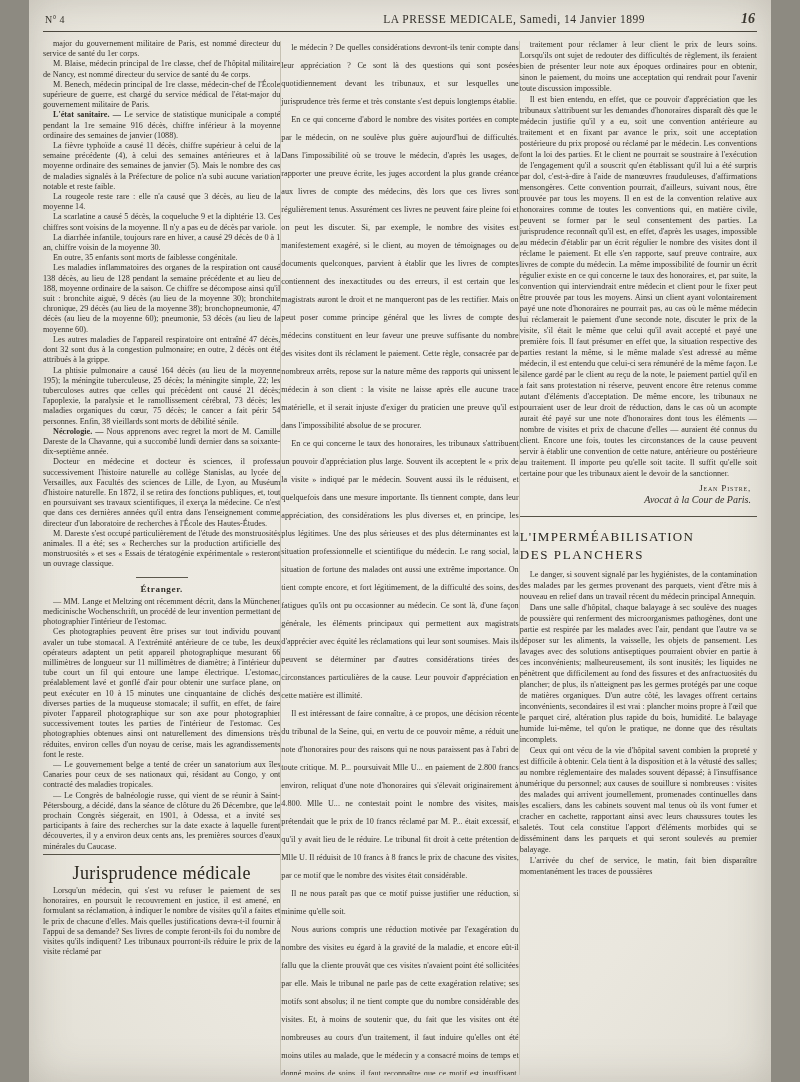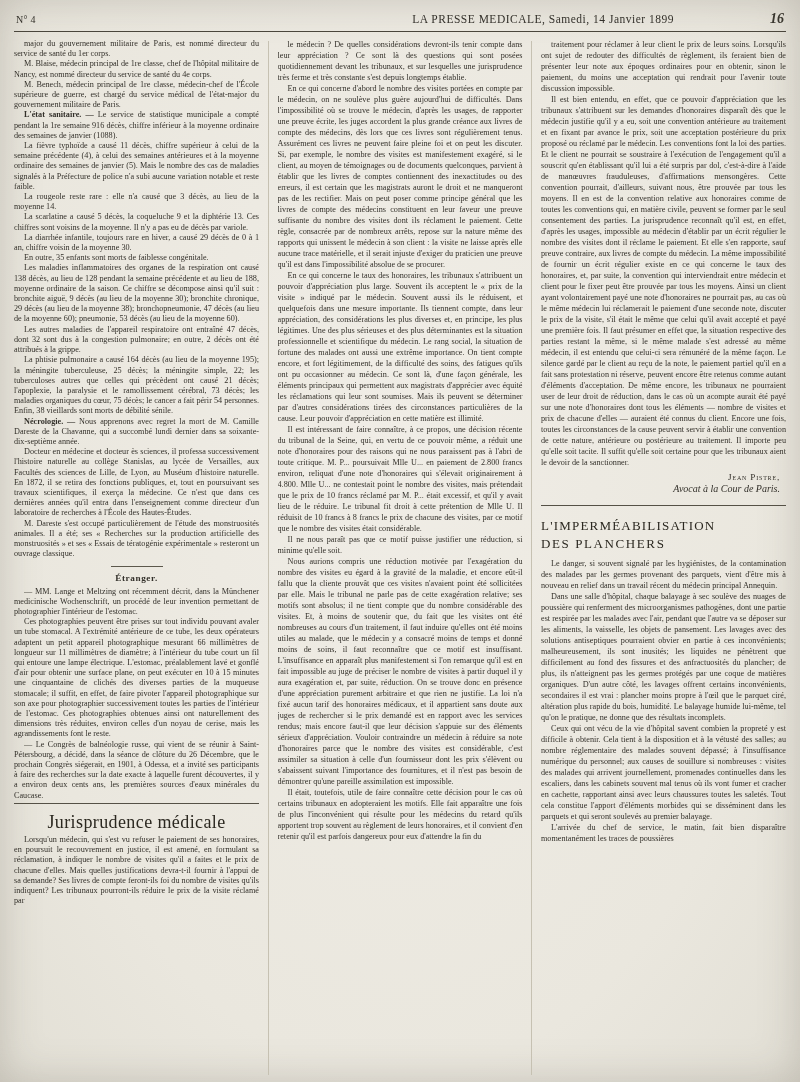--- a/index.html
+++ b/index.html
@@ -1,37 +1,37 @@
 <!DOCTYPE html>
 <html lang="fr"><head>
 <meta charset="utf-8">
 <style>
   * { box-sizing: border-box; }
   html, body { margin: 0; padding: 0; }
   body { background: #8d8a81; }
   .page {
     position: relative;
-    width: 800px; height: 1082px;
+    width: 742px; height: 1082px;
     margin: 0 auto;
     background: #edeae2;
     background-image: radial-gradient(ellipse at 50% 40%, #f0ede6 0%, #eae7de 70%, #e2dfd5 100%);
     color: #33302a;
     overflow: hidden;
     font-family: "Liberation Serif", "DejaVu Serif", serif;
     box-shadow: inset 0 0 40px rgba(90,85,70,0.25);
   }
   .masthead { display: flex; align-items: baseline; padding: 11px 16px 2px; }
   .issue  { width: 110px; font-size: 10px; letter-spacing: 0.3px; }
   .mtitle { flex: 1; text-align: right; font-size: 11.5px; letter-spacing: 0.5px; }
   .pageno { width: 110px; text-align: right; font-size: 14px; font-weight: bold; font-style: italic; color: #3a372f; }
   .head-rule { border-top: 1px solid #4a463c; margin: 2px 14px 0; }
   .cols { display: flex; justify-content: space-between; padding: 7px 14px 0; height: 1043px; }
   .col { width: 245px; text-align: justify; font-size: 8.2px; overflow: hidden; }
   .col-1 { line-height: 10.2px; }
-  .col-2 { line-height: 11px; }
+  .col-2 { line-height: 18px; }
   .col-3 { line-height: 11px; }
   .colrule { width: 1px; background: #c6c1b2; margin-top: 2px; }
   .para { margin: 0; text-indent: 10px; hyphens: auto; overflow-wrap: break-word; }
   .lead { font-weight: bold; }
   .subrule { width: 52px; border-top: 1px solid #5c584c; margin: 7px auto 4px; }
   .subhead { margin: 6px 0 3px; text-align: center; font-size: 9.2px; font-weight: bold; letter-spacing: 0.6px; }
   .article-title {
     margin: 2px 0 8px; padding-top: 13px;
     border-top: 1px solid #555146;
     text-align: center; font-size: 18px; font-weight: normal; letter-spacing: 0.4px; color: #2b2820;
@@ -67,20 +67,21 @@
         <p class="para">Les maladies inflammatoires des organes de la respiration ont causé 138 décès, au lieu de 128 pendant la semaine précédente et au lieu de 188, moyenne ordinaire de la saison. Ce chiffre se décompose ainsi qu'il suit : bronchite aiguë, 9 décès (au lieu de la moyenne 30); bronchite chronique, 29 décès (au lieu de la moyenne 38); bronchopneumonie, 47 décès (au lieu de la moyenne 60); pneumonie, 53 décès (au lieu de la moyenne 60).</p>
         <p class="para">Les autres maladies de l'appareil respiratoire ont entraîné 47 décès, dont 32 sont dus à la congestion pulmonaire; en outre, 2 décès ont été attribués à la grippe.</p>
         <p class="para">La phtisie pulmonaire a causé 164 décès (au lieu de la moyenne 195); la méningite tuberculeuse, 25 décès; la méningite simple, 22; les tuberculoses autres que celles qui précèdent ont causé 21 décès; l'apoplexie, la paralysie et le ramollissement cérébral, 73 décès; les maladies organiques du cœur, 75 décès; le cancer a fait périr 54 personnes. Enfin, 38 vieillards sont morts de débilité sénile.</p>
         <p class="para"><strong class="lead">Nécrologie. — </strong>Nous apprenons avec regret la mort de M. Camille Dareste de la Chavanne, qui a succombé lundi dernier dans sa soixante-dix-septième année.</p>
         <p class="para">Docteur en médecine et docteur ès sciences, il professa successivement l'histoire naturelle au collège Stanislas, au lycée de Versailles, aux Facultés des sciences de Lille, de Lyon, au Muséum d'histoire naturelle. En 1872, il se retira des fonctions publiques, et, tout en poursuivant ses travaux scientifiques, il exerça la médecine. Ce n'est que dans ces dernières années qu'il entra dans l'enseignement comme directeur d'un laboratoire de recherches à l'École des Hautes-Études.</p>
         <p class="para">M. Dareste s'est occupé particulièrement de l'étude des monstruosités animales. Il a été; ses « Recherches sur la production artificielle des monstruosités » et ses « Essais de tératogénie expérimentale » resteront un ouvrage classique.</p>
         <div class="subrule"></div>
         <h3 class="subhead">Étranger.</h3>
         <p class="para">— MM. Lange et Meltzing ont récemment décrit, dans la Münchener medicinische Wochenschrift, un procédé de leur invention permettant de photographier l'intérieur de l'estomac.</p>
         <p class="para">Ces photographies peuvent être prises sur tout individu pouvant avaler un tube stomacal. A l'extrémité antérieure de ce tube, les deux opérateurs adaptent un petit appareil photographique mesurant 66 millimètres de longueur sur 11 millimètres de diamètre; à l'intérieur du tube court un fil qui entoure une lampe électrique. L'estomac, préalablement lavé et gonflé d'air pour obtenir une surface plane, on peut exécuter en 10 à 15 minutes une cinquantaine de clichés des diverses parties de la muqueuse stomacale; il suffit, en effet, de faire pivoter l'appareil photographique sur son axe pour photographier successivement toutes les parties de l'intérieur de l'estomac. Ces photographies obtenues ainsi ont naturellement des dimensions très réduites, environ celles d'un noyau de cerise, mais les agrandissements font le reste.</p>
+        <p class="para">— Le gouvernement belge a tenté de créer un sanatorium aux îles Canaries pour ceux de ses nationaux qui, résidant au Congo, y ont contracté des maladies tropicales.</p>
         <p class="para">— Le Congrès de balnéologie russe, qui vient de se réunir à Saint-Pétersbourg, a décidé, dans la séance de clôture du 26 Décembre, que le prochain Congrès siégerait, en 1901, à Odessa, et a invité ses participants à faire des recherches sur la date exacte à laquelle furent découvertes, il y a environ deux cents ans, les premières sources d'eaux minérales du Caucase.</p>
         <h2 class="article-title">Jurisprudence médicale</h2>
         <p class="para">Lorsqu'un médecin, qui s'est vu refuser le paiement de ses honoraires, en poursuit le recouvrement en justice, il est amené, en formulant sa réclamation, à indiquer le nombre de visites qu'il a faites et le prix de chacune d'elles. Mais quelles justifications devra-t-il fournir à l'appui de sa demande? Ses livres de compte feront-ils foi du nombre de visites qu'ils indiquent? Les tribunaux pourront-ils réduire le prix de la visite réclamé par</p>
       </section>
     <div class="colrule"></div>
     <section class="col col-2">
         <p class="para">le médecin ? De quelles considérations devront-ils tenir compte dans leur appréciation ? Ce sont là des questions qui sont posées quotidiennement devant les tribunaux, et sur lesquelles une jurisprudence très ferme et très constante s'est depuis longtemps établie.</p>
         <p class="para">En ce qui concerne d'abord le nombre des visites portées en compte par le médecin, on ne soulève plus guère aujourd'hui de difficultés. Dans l'impossibilité où se trouve le médecin, d'après les usages, de rapporter une preuve écrite, les juges accordent la plus grande créance aux livres de compte des médecins, dès lors que ces livres sont régulièrement tenus. Assurément ces livres ne peuvent faire pleine foi et on peut les discuter. Si, par exemple, le nombre des visites est manifestement exagéré, si le client, au moyen de témoignages ou de documents quelconques, parvient à établir que les livres de comptes contiennent des inexactitudes ou des erreurs, il est certain que les magistrats auront le droit et ne manqueront pas de les rectifier. Mais on peut poser comme principe général que les livres de compte des médecins constituent en leur faveur une preuve suffisante du nombre des visites dont ils réclament le paiement. Cette règle, consacrée par de nombreux arrêts, repose sur la nature même des rapports qui unissent le médecin à son client : la visite ne laisse après elle aucune trace matérielle, et il serait injuste d'exiger du praticien une preuve qu'il est dans l'impossibilité absolue de se procurer.</p>
         <p class="para">En ce qui concerne le taux des honoraires, les tribunaux s'attribuent un pouvoir d'appréciation plus large. Souvent ils acceptent le « prix de la visite » indiqué par le médecin. Souvent aussi ils le réduisent, et quelquefois dans une mesure importante. Ils tiennent compte, dans leur appréciation, des considérations les plus diverses et, en principe, les plus légitimes. Une des plus sérieuses et des plus déterminantes est la situation professionnelle et scientifique du médecin. Le rang social, la situation de fortune des malades ont aussi une extrême importance. On tient compte encore, et fort légitimement, de la difficulté des soins, des fatigues qu'ils ont pu occasionner au médecin. Ce sont là, d'une façon générale, les éléments principaux qui permettent aux magistrats d'apprécier avec équité les réclamations qui leur sont soumises. Mais ils peuvent se déterminer par d'autres considérations tirées des circonstances particulières de la cause. Leur pouvoir d'appréciation en cette matière est illimité.</p>
         <p class="para">Il est intéressant de faire connaître, à ce propos, une décision récente du tribunal de la Seine, qui, en vertu de ce pouvoir même, a réduit une note d'honoraires pour des raisons qui ne nous paraissent pas à l'abri de toute critique. M. P... poursuivait Mlle U... en paiement de 2.800 francs environ, reliquat d'une note d'honoraires qui s'élevait originairement à 4.800. Mlle U... ne contestait point le nombre des visites, mais prétendait que le prix de 10 francs réclamé par M. P... était excessif, et qu'il y avait lieu de le réduire. Le tribunal fit droit à cette prétention de Mlle U. Il réduisit de 10 francs à 8 francs le prix de chacune des visites, par ce motif que le nombre des visites était considérable.</p>

